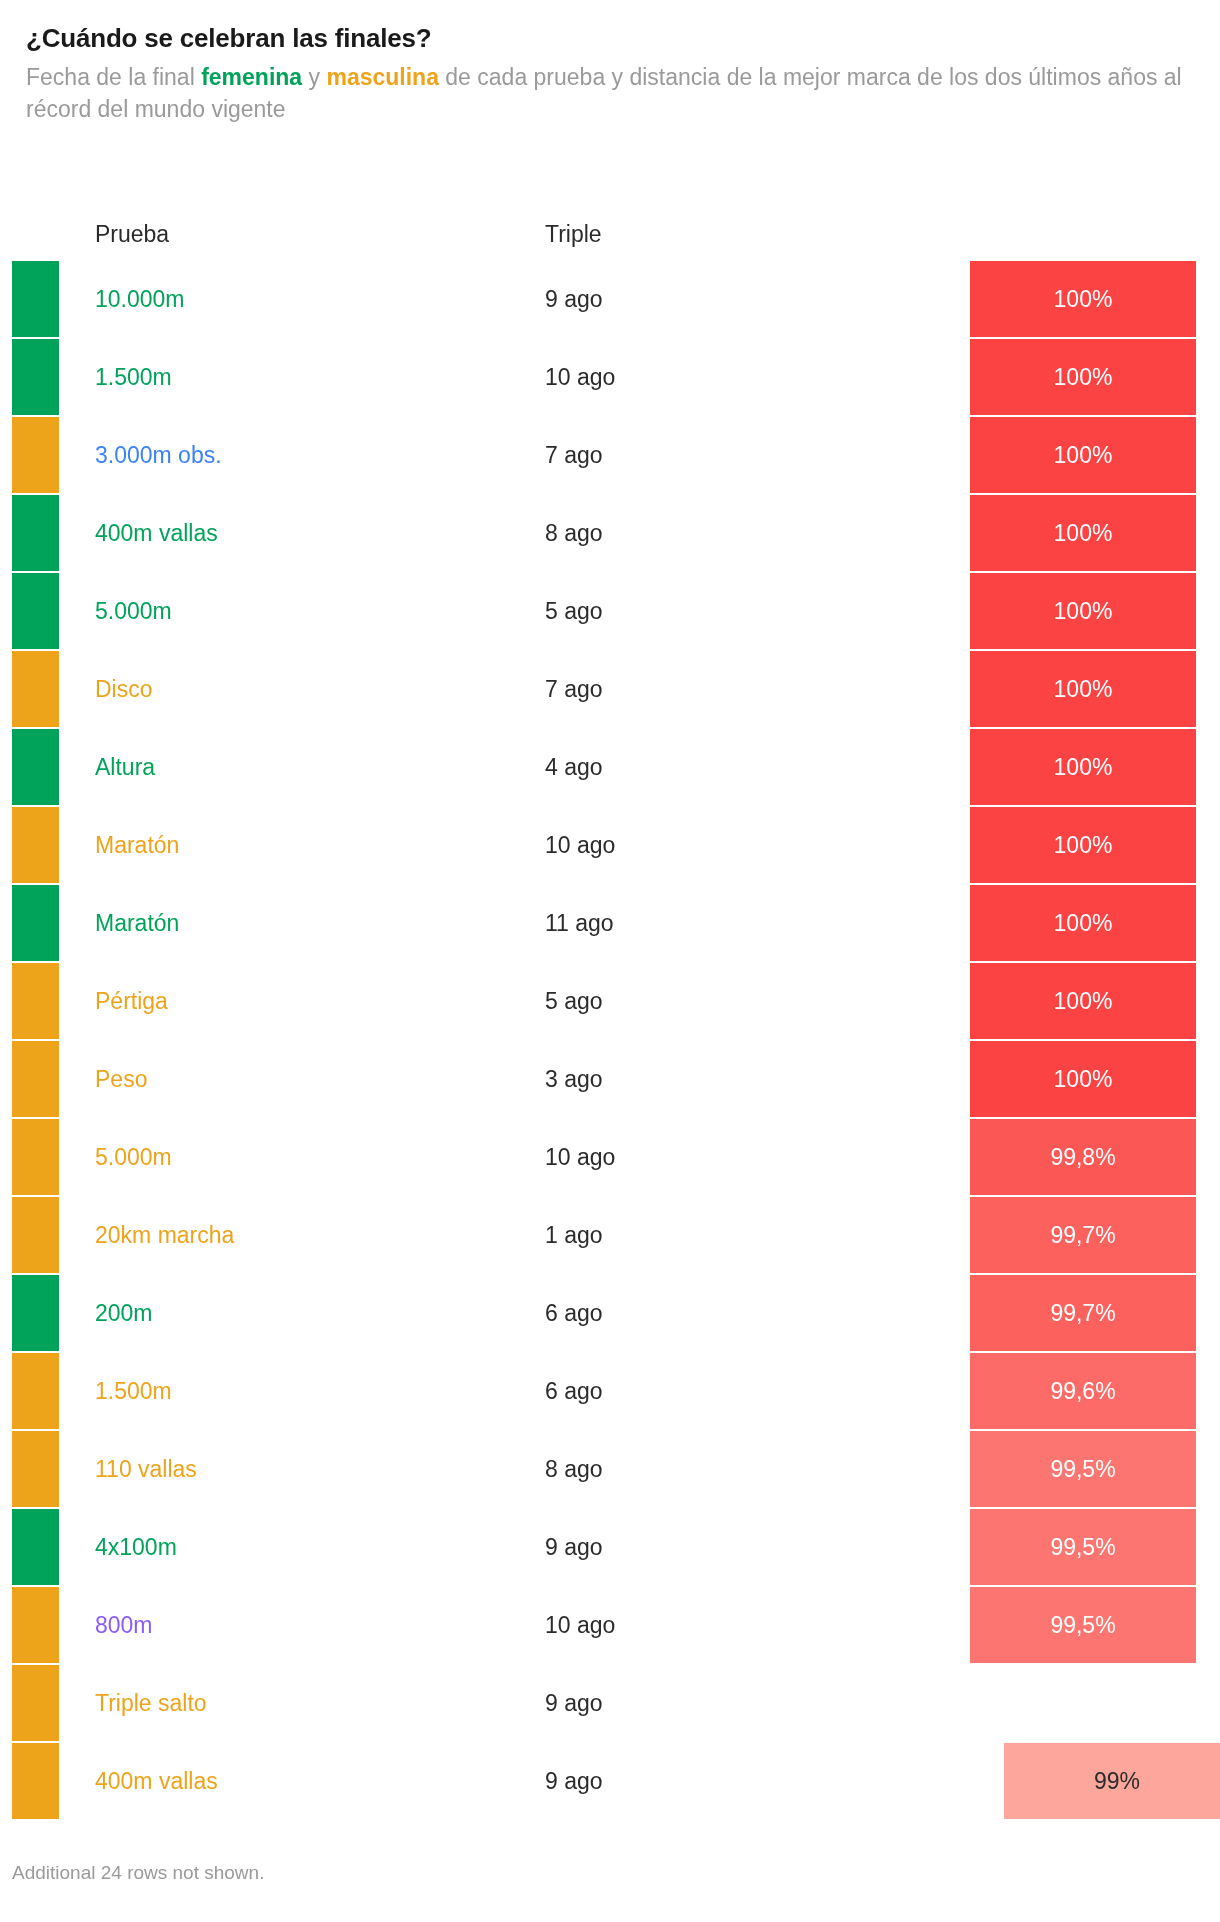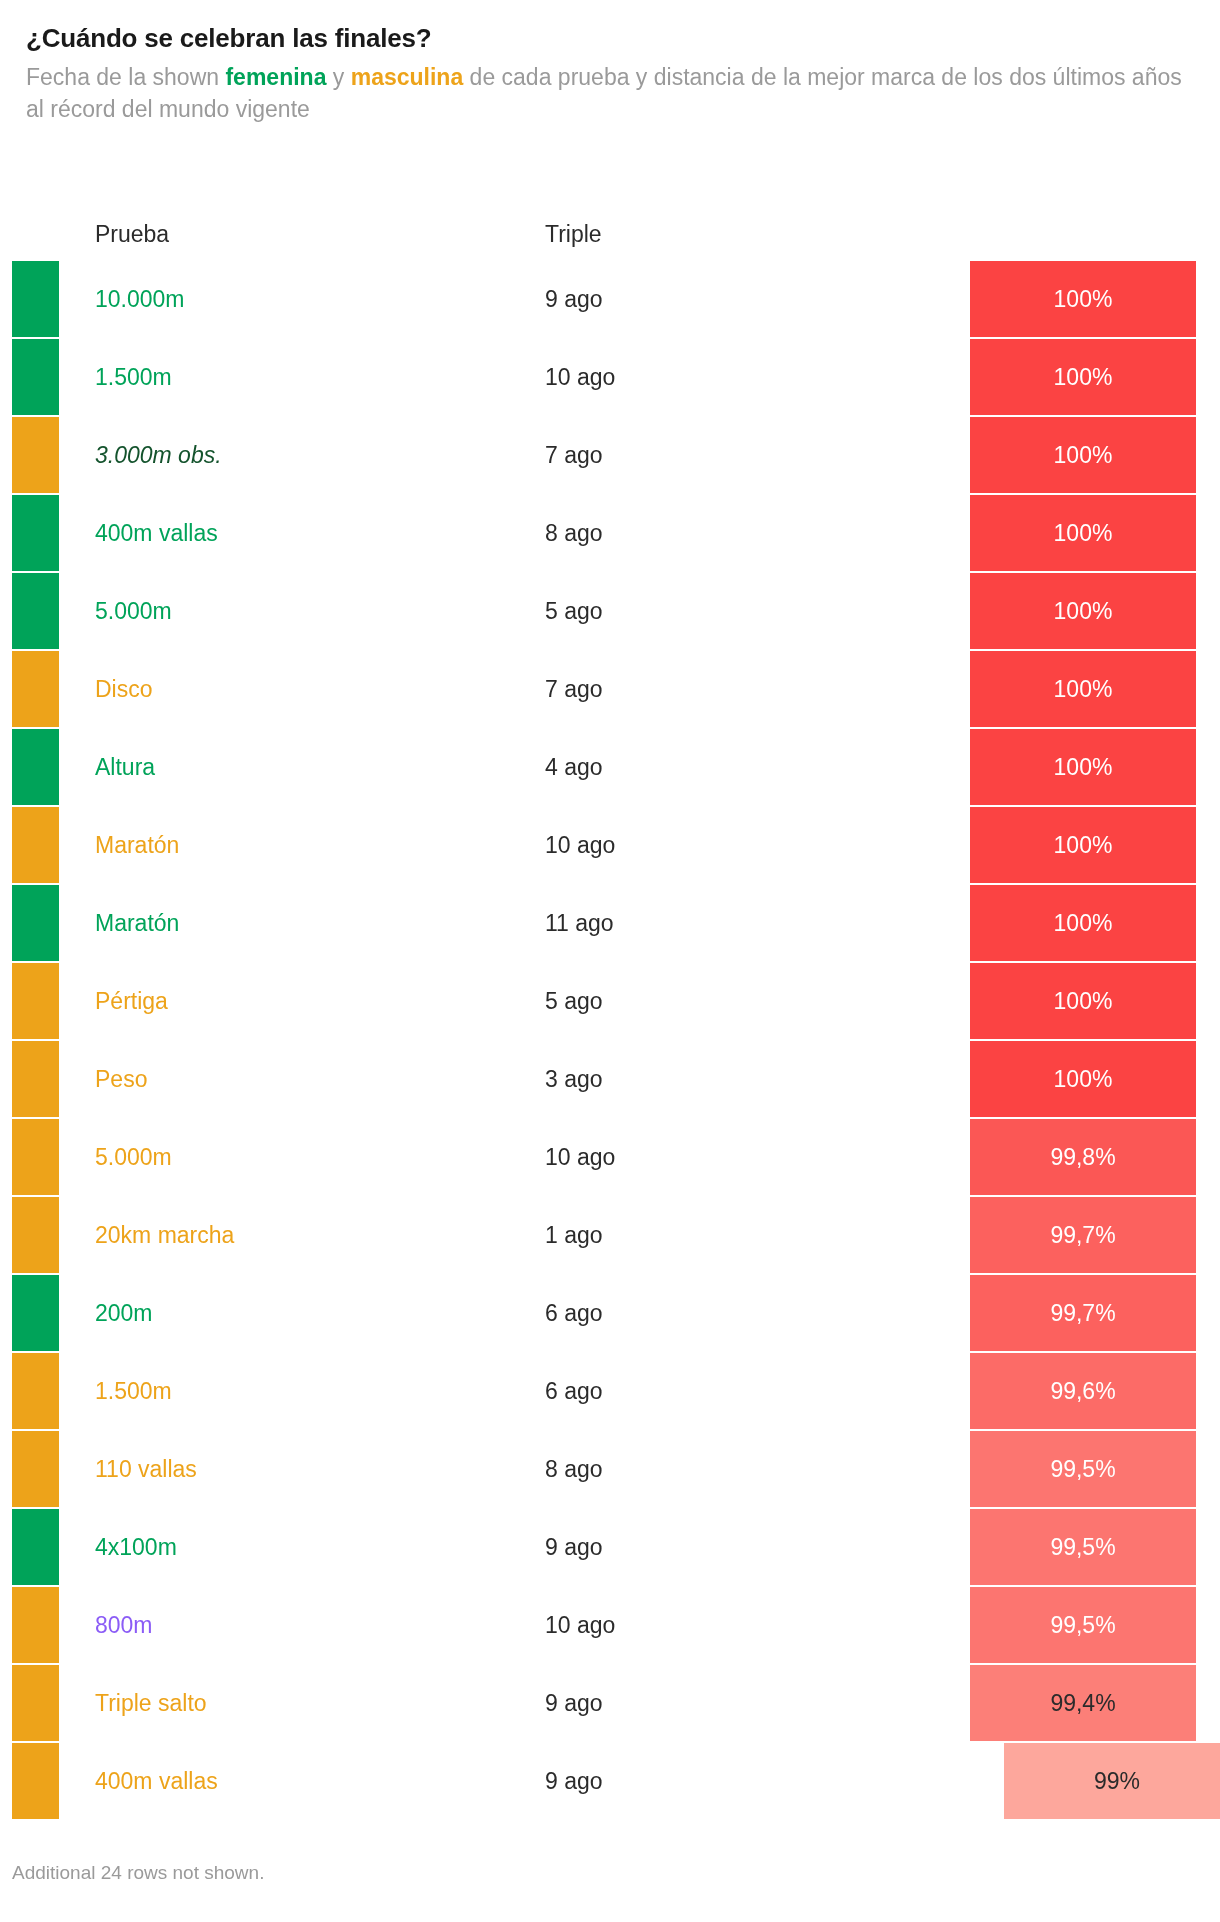--- a/index.html
+++ b/index.html
@@ -130,21 +130,21 @@
     top: 1862px;
     font-size: 19px;
     color: #9a9a9a;
   }
 </style>
 </head>
 <body>
 
 <div class="head-block">
   <div class="title">¿Cuándo se celebran las finales?</div>
-  <div class="subtitle"><span>Fecha de la shown </span><span class="fem">femenina</span><span> y </span><span class="masc">masculina</span><span> de cada prueba y distancia de la mejor marca de los dos últimos años al récord del mundo vigente</span></div>
+  <div class="subtitle"><span>Fecha de la final </span><span class="fem">femenina</span><span> y </span><span class="masc">masculina</span><span> de cada prueba y distancia de la mejor marca de los dos últimos años al récord del mundo vigente</span></div>
 </div>
 
 <div class="table">
   <div class="thead">
     <div class="th th-prueba">Prueba</div>
     <div class="th th-final">Triple</div>
   </div>
   <div id="rows-host">
       <div class="row">
         <div class="swatch" style="background: rgb(0, 163, 89);"></div>
@@ -153,21 +153,21 @@
         <div class="cell-dist" style="background: rgb(251, 67, 67); color: rgb(255, 255, 255);">100%</div>
       </div>
       <div class="row">
         <div class="swatch" style="background: rgb(0, 163, 89);"></div>
         <div class="cell-prueba" style="color: rgb(0, 163, 89);">1.500m</div>
         <div class="cell-final">10 ago</div>
         <div class="cell-dist" style="background: rgb(251, 67, 67); color: rgb(255, 255, 255);">100%</div>
       </div>
       <div class="row">
         <div class="swatch" style="background: rgb(237, 163, 26);"></div>
-        <div class="cell-prueba" style="color: #14532d; font-style: italic;">3.000m obs.</div>
+        <div class="cell-prueba" style="color: #3b82f6;">3.000m obs.</div>
         <div class="cell-final">7 ago</div>
         <div class="cell-dist" style="background: rgb(251, 67, 67); color: rgb(255, 255, 255);">100%</div>
       </div>
       <div class="row">
         <div class="swatch" style="background: rgb(0, 163, 89);"></div>
         <div class="cell-prueba" style="color: rgb(0, 163, 89);">400m vallas</div>
         <div class="cell-final">8 ago</div>
         <div class="cell-dist" style="background: rgb(251, 67, 67); color: rgb(255, 255, 255);">100%</div>
       </div>
       <div class="row">
@@ -251,21 +251,20 @@
       <div class="row">
         <div class="swatch" style="background: rgb(237, 163, 26);"></div>
         <div class="cell-prueba" style="color: #8b5cf6;">800m</div>
         <div class="cell-final">10 ago</div>
         <div class="cell-dist" style="background: rgb(252, 117, 112); color: rgb(255, 255, 255);">99,5%</div>
       </div>
       <div class="row">
         <div class="swatch" style="background: rgb(237, 163, 26);"></div>
         <div class="cell-prueba" style="color: rgb(237, 163, 26);">Triple salto</div>
         <div class="cell-final">9 ago</div>
-        <div class="cell-dist" style="background: rgb(252, 127, 120); color: rgb(43, 43, 43);">99,4%</div>
       </div>
       <div class="row">
         <div class="swatch" style="background: rgb(237, 163, 26);"></div>
         <div class="cell-prueba" style="color: rgb(237, 163, 26);">400m vallas</div>
         <div class="cell-final">9 ago</div>
         <div class="cell-dist" style="background: rgb(253, 167, 156); color: rgb(43, 43, 43); margin-left: 34px;">99%</div>
       </div>
     </div>
 </div>
 

